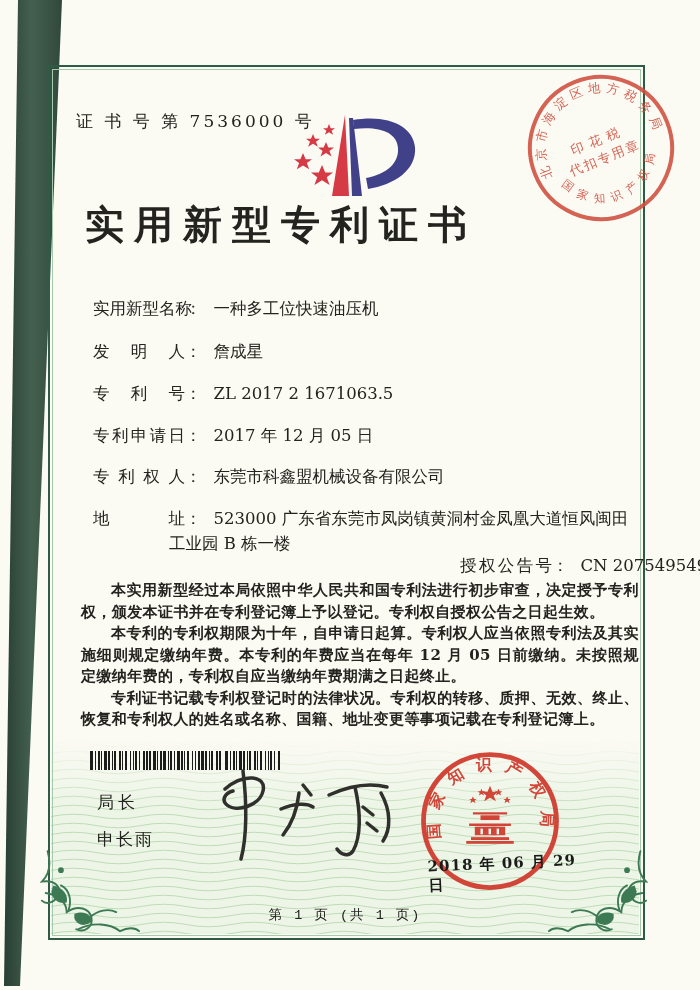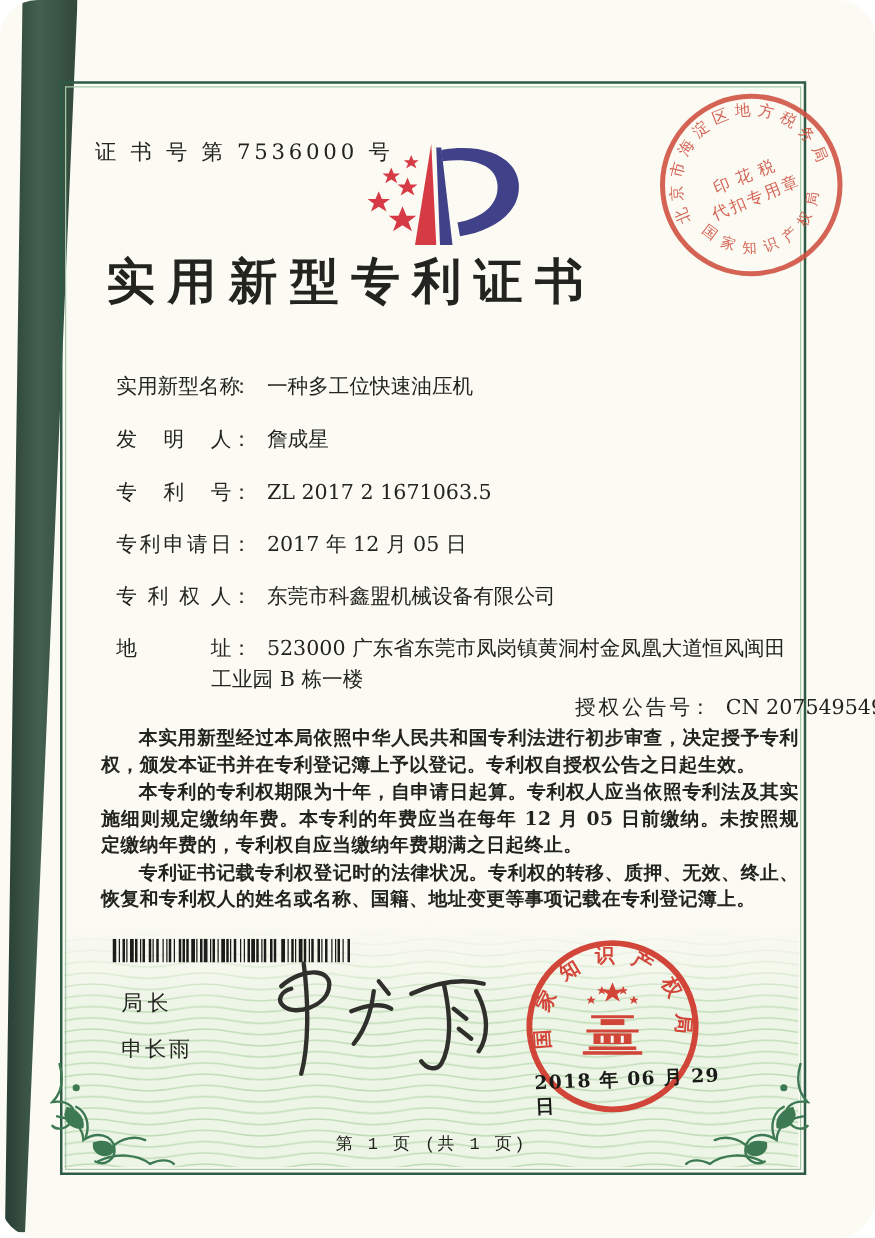--- a/index.html
+++ b/index.html
@@ -1,21 +1,20 @@
 <!DOCTYPE html>
 <html><head>
 <meta charset="utf-8">
 <style>
   html,body{margin:0;padding:0;}
   .page{
     position:relative;width:700px;height:990px;overflow:hidden;
     background:#fbfaf3;
     font-family:"DejaVu Serif","Liberation Serif",serif;
     color:#23231f;
-    border-radius:30px;
   }
   
   .spine{
     position:absolute;left:0;top:0;width:70px;height:986px;
     background:linear-gradient(90deg,#243a2f,#44604f 45%,#2c4236);
     clip-path:polygon(18px 0,62px 0,20px 100%,4px 100%);
   }
   
   .frame{
     position:absolute;left:48px;top:65px;width:593px;height:871px;

